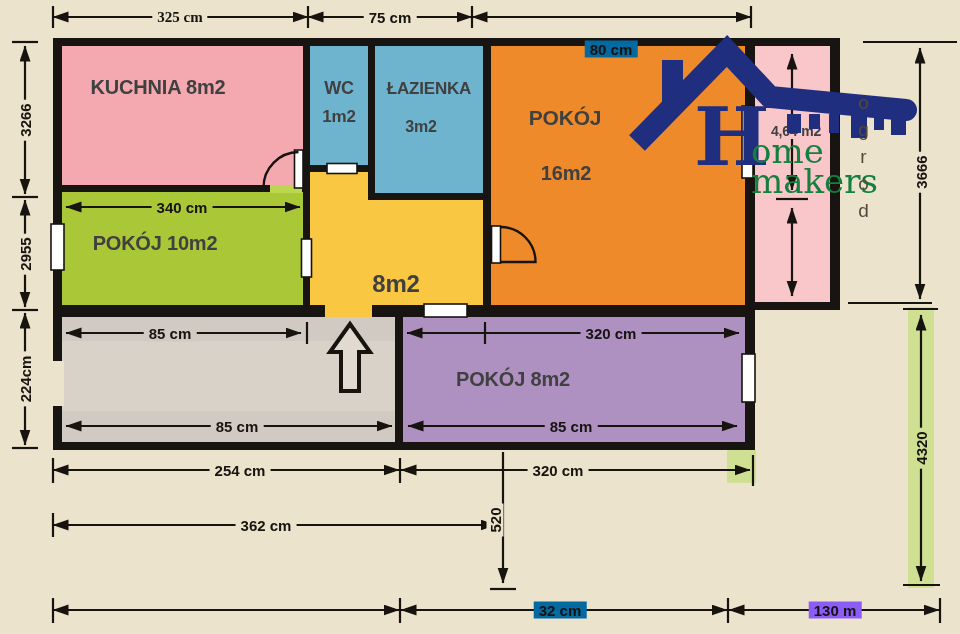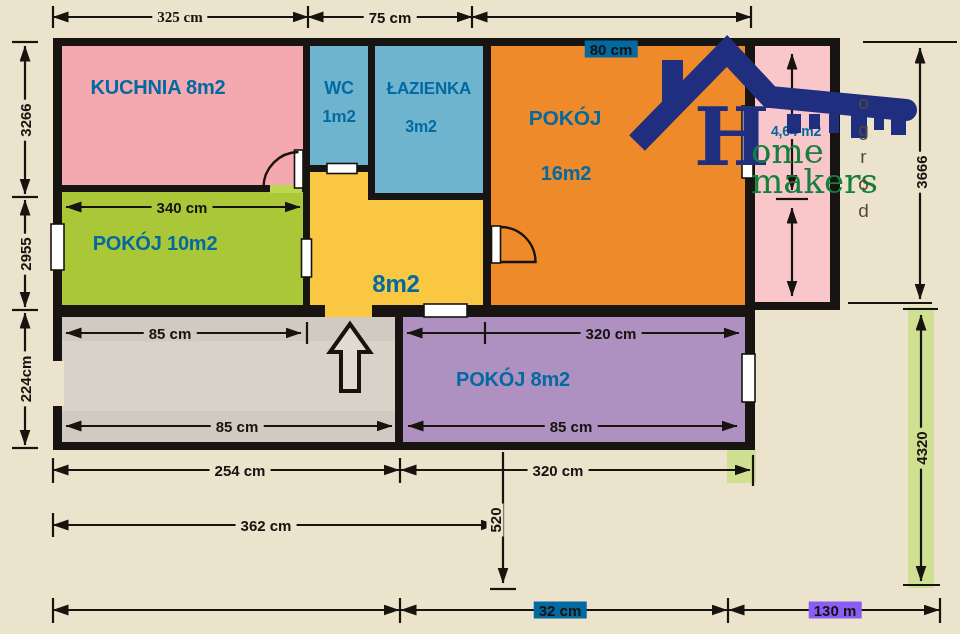--- a/index.html
+++ b/index.html
@@ -1,20 +1,20 @@
 <!DOCTYPE html>
 <html><head>
 <meta charset="utf-8">
 <style>
   html,body{margin:0;padding:0;background:#ece3cd;}
   .canvas{position:relative;width:960px;height:634px;overflow:hidden;
     font-family:"Liberation Sans",sans-serif;background:#ece3cd;}
   .canvas svg{position:absolute;left:0;top:0;}
   .rlabel{position:absolute;transform:translate(-50%,-50%);font-weight:bold;
-    color:#0369a1;white-space:nowrap;letter-spacing:-0.2px;z-index:3;}
+    color:#404040;white-space:nowrap;letter-spacing:-0.2px;z-index:3;}
   .dim{position:absolute;transform:translate(-50%,-50%);font-weight:bold;
     font-size:15px;color:#17130f;white-space:nowrap;padding:0 5px;
     line-height:17px;z-index:4;}
   .dim.v{transform:translate(-50%,-50%) rotate(-90deg);padding:0 4px;}
   .dl{stroke:#17130f;stroke-width:2.2;fill:none;}
   .door{fill:#ffffff;stroke:#17130f;stroke-width:1.6;}
   .gap{fill:#ece3cd;stroke:none;}
   .arc{fill:none;stroke:#17130f;stroke-width:2.4;}
   .marker-fill{fill:#17130f;}
   .logo-h{position:absolute;left:694px;top:106px;font-family:"DejaVu Serif",serif;

